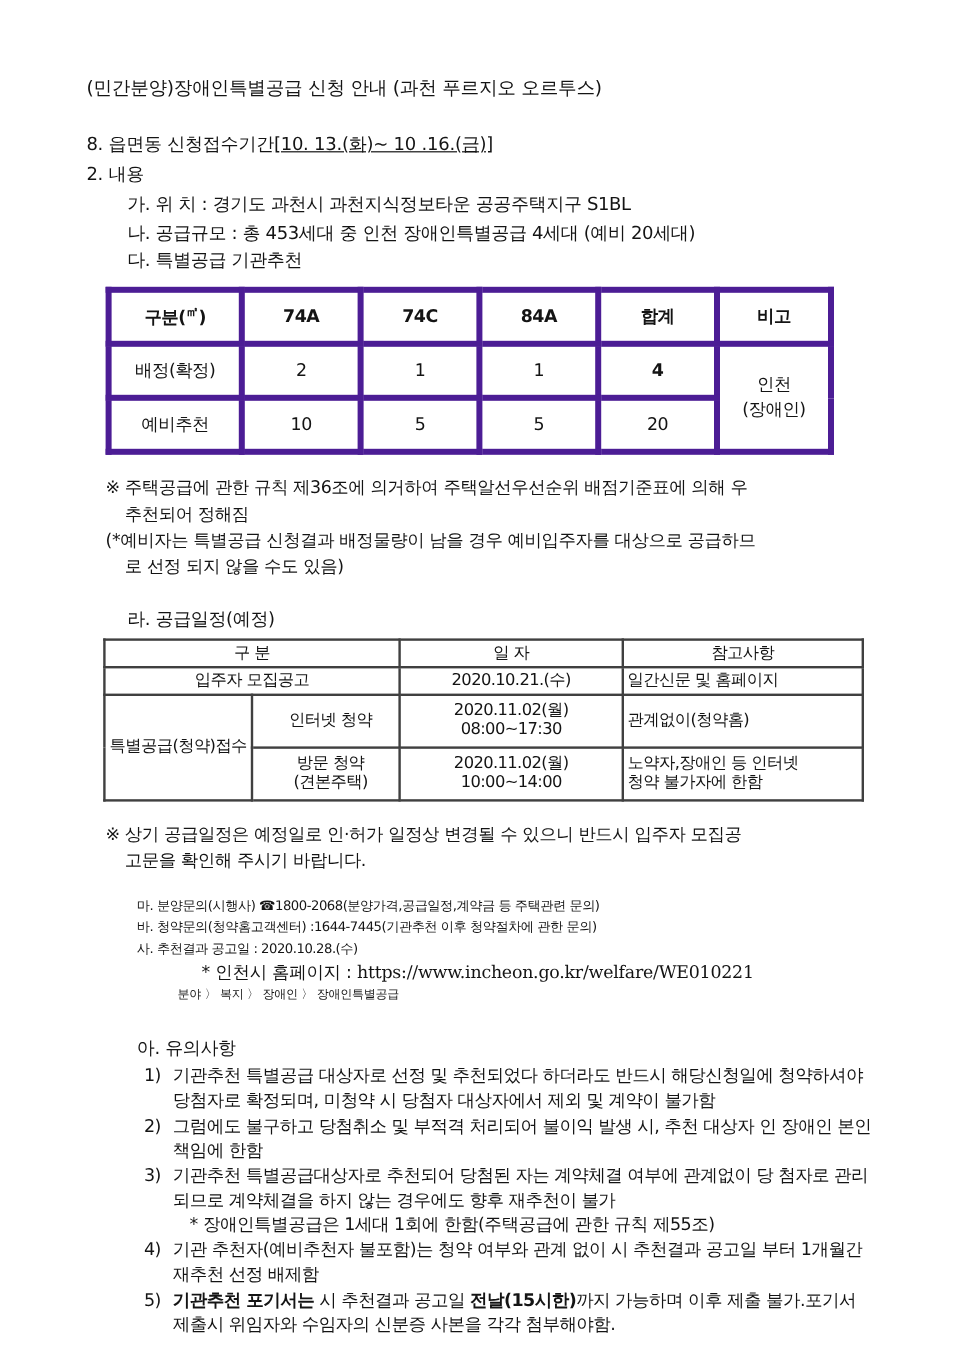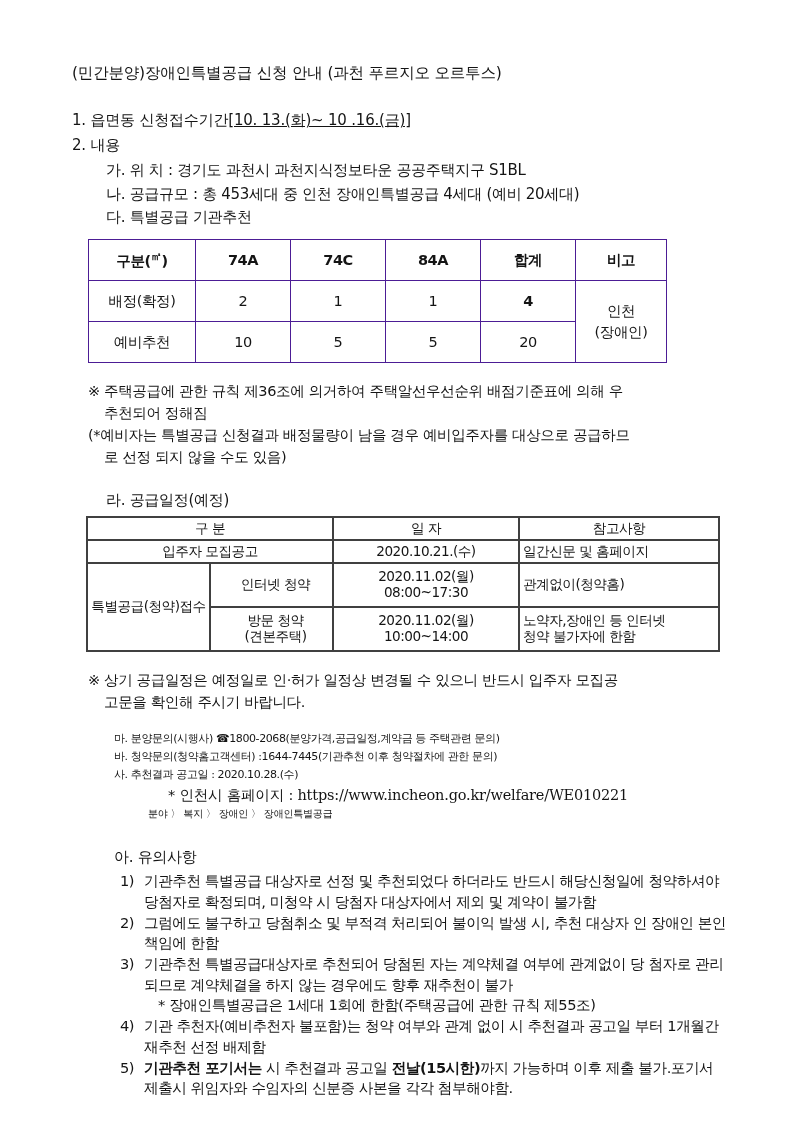--- a/index.html
+++ b/index.html
@@ -114,21 +114,21 @@
   b, .b { font-weight: bold; }
 
   
   table.alloc {
     border-collapse: collapse;
     margin: 10px 0 0 16px;
     width: 545px;
     table-layout: fixed;
   }
   table.alloc td {
-    border: 1px solid #4c1d95;
+    border: 5px solid #4c1d95;
     text-align: center;
     vertical-align: middle;
     height: 38px;
     font-size: 14.5px;
     letter-spacing: -0.4px;
   }
   table.alloc .hdr { font-weight: bold; }
   table.alloc .num { font-family: "DejaVu Sans", sans-serif; }
   table.alloc .c0 { width: 104px; }
   table.alloc .c1, table.alloc .c2, table.alloc .c3 { width: 92px; }
@@ -163,21 +163,21 @@
   .two-line span { display: block; }
 </style>
 </head>
 <body>
 
 <div class="page">
 
   <p class="title">(민간분양)장애인특별공급 신청 안내 (과천 푸르지오 오르투스)</p>
 
   <p class="numitem">
-    <span>1. 읍면동 신청접수기간</span><span class="u">[10. 13.(화)~ 10 .16.(금)]</span>
+    <span>8. 읍면동 신청접수기간</span><span class="u">[10. 13.(화)~ 10 .16.(금)]</span>
   </p>
 
   <p class="numitem">2. 내용</p>
 
   <p class="lvl2">
     <span>가. 위    치 : </span><span>경기도 과천시 과천지식정보타운 공공주택지구 S1BL</span>
   </p>
   <p class="lvl2">
     <span>나. 공급규모 : </span><span>총 453세대 중 인천 장애인특별공급 4세대 (예비 20세대)</span>
   </p>

